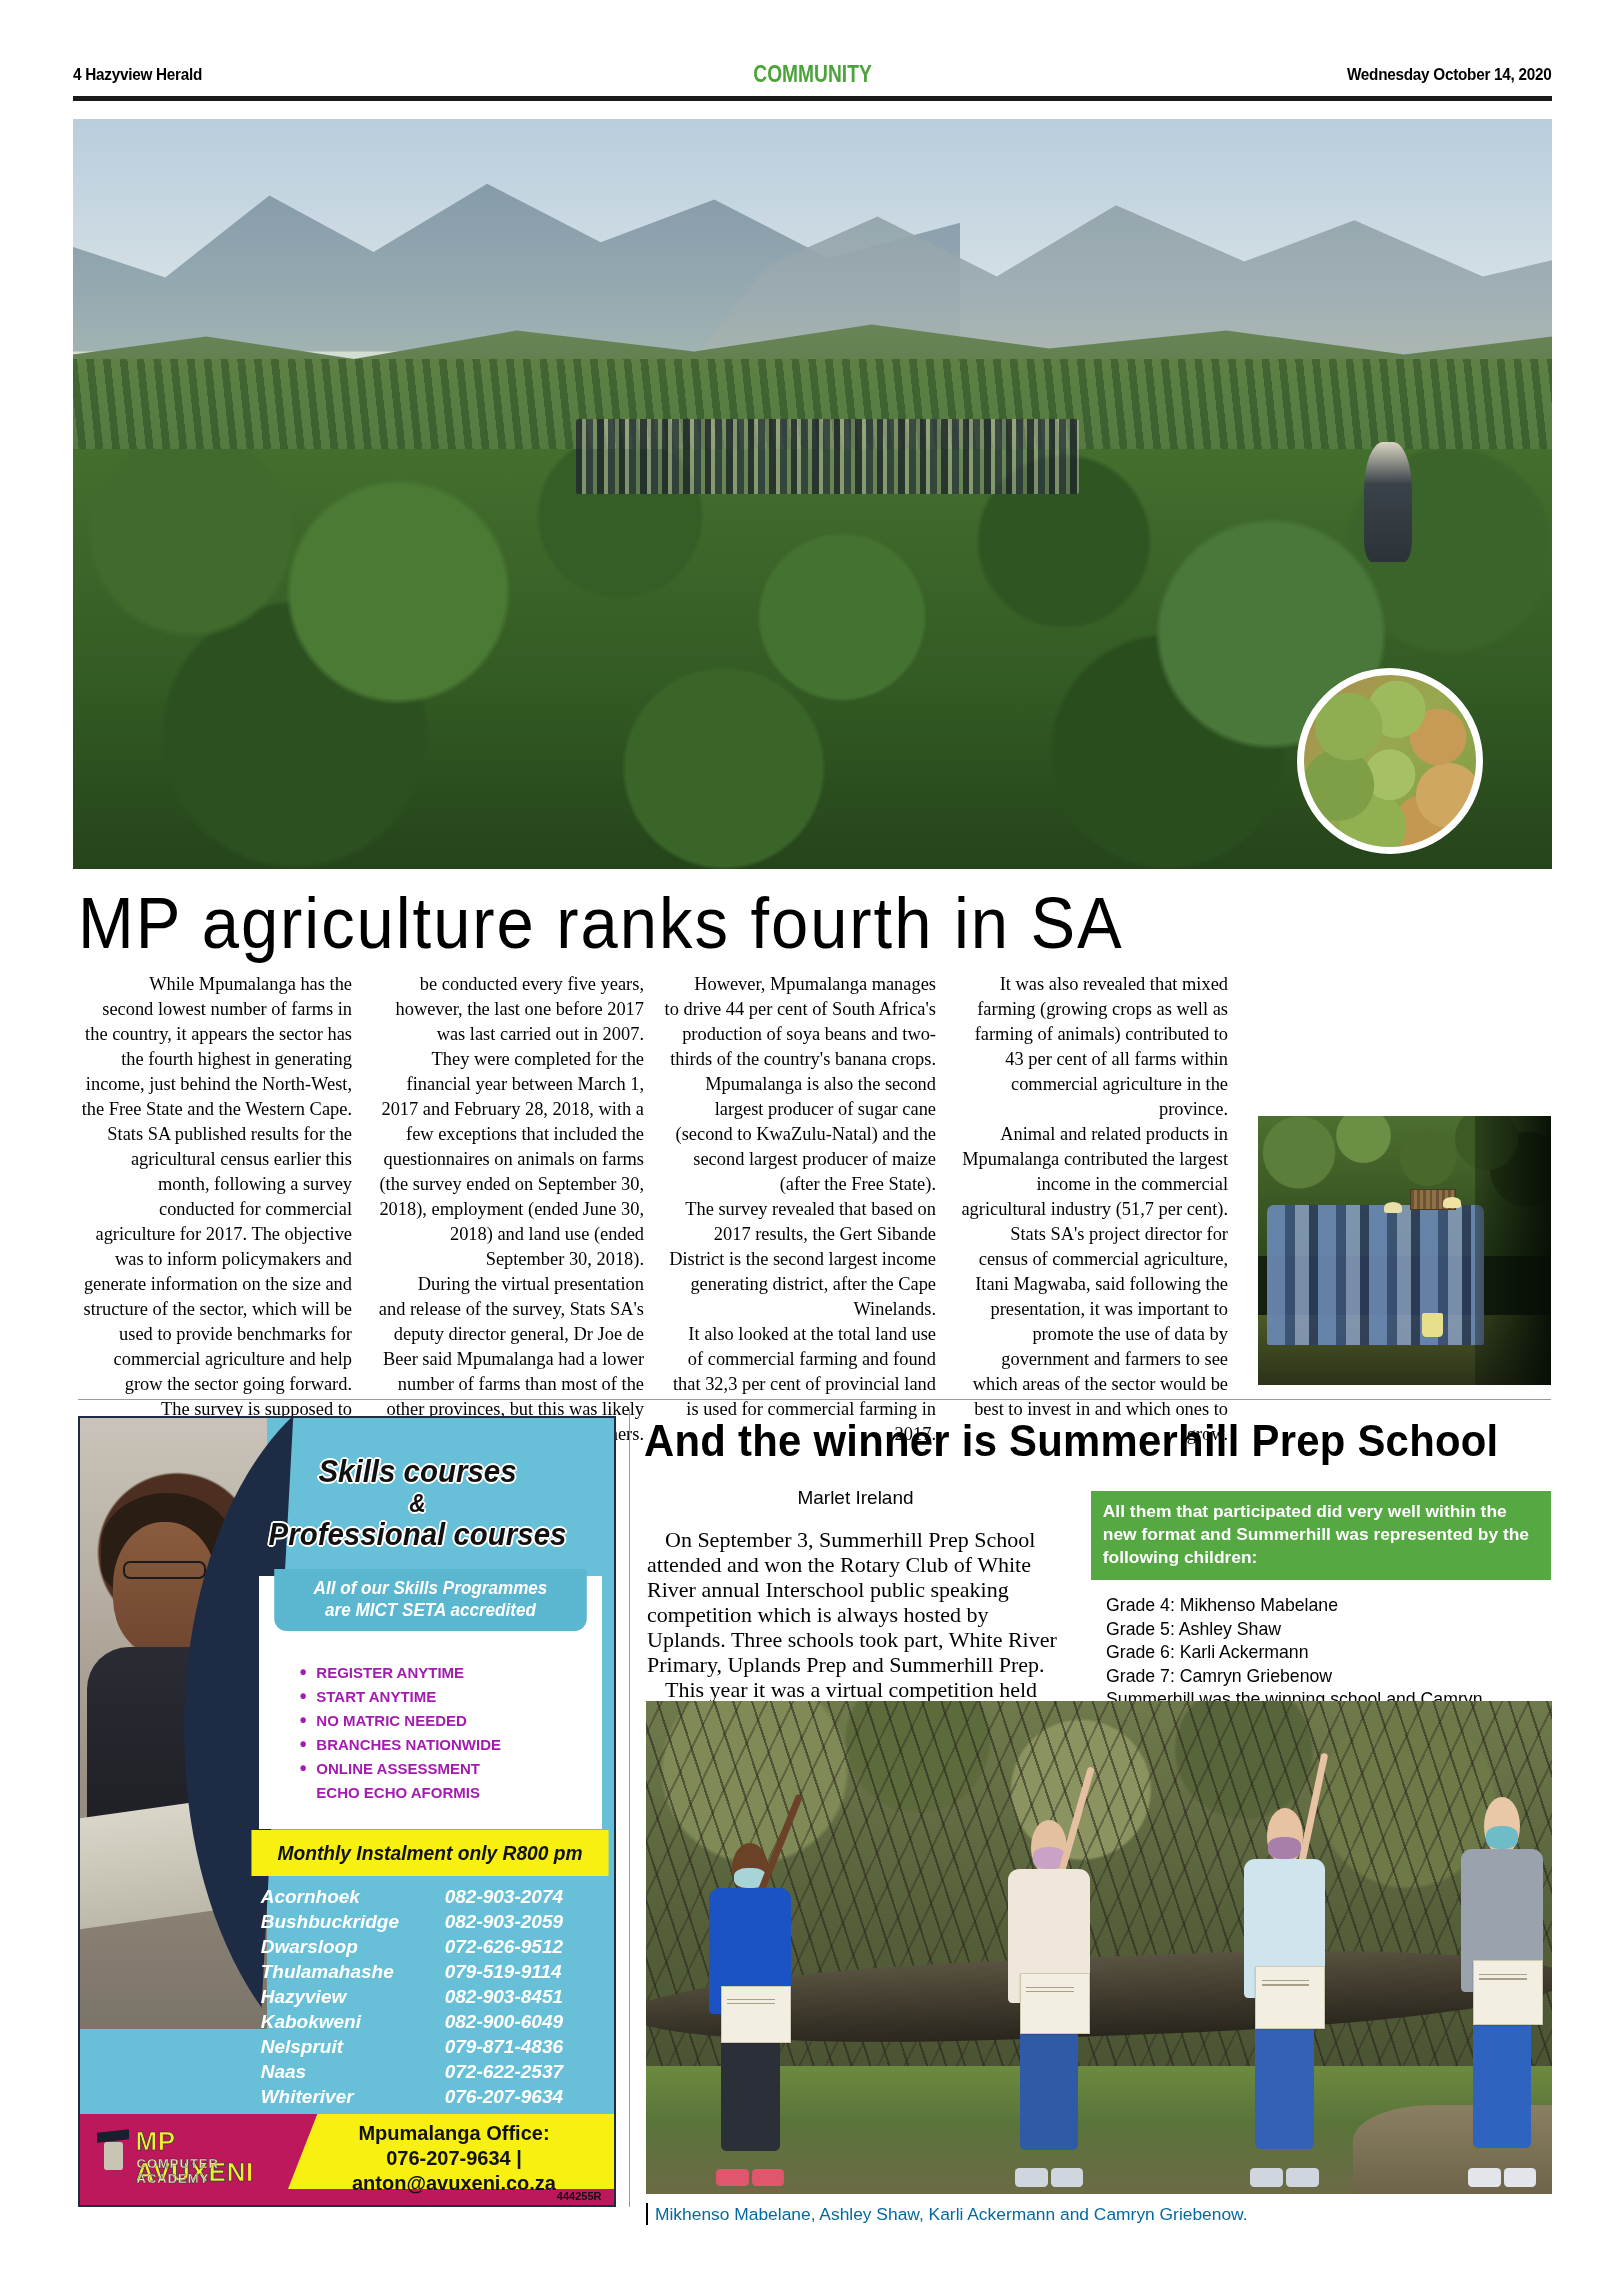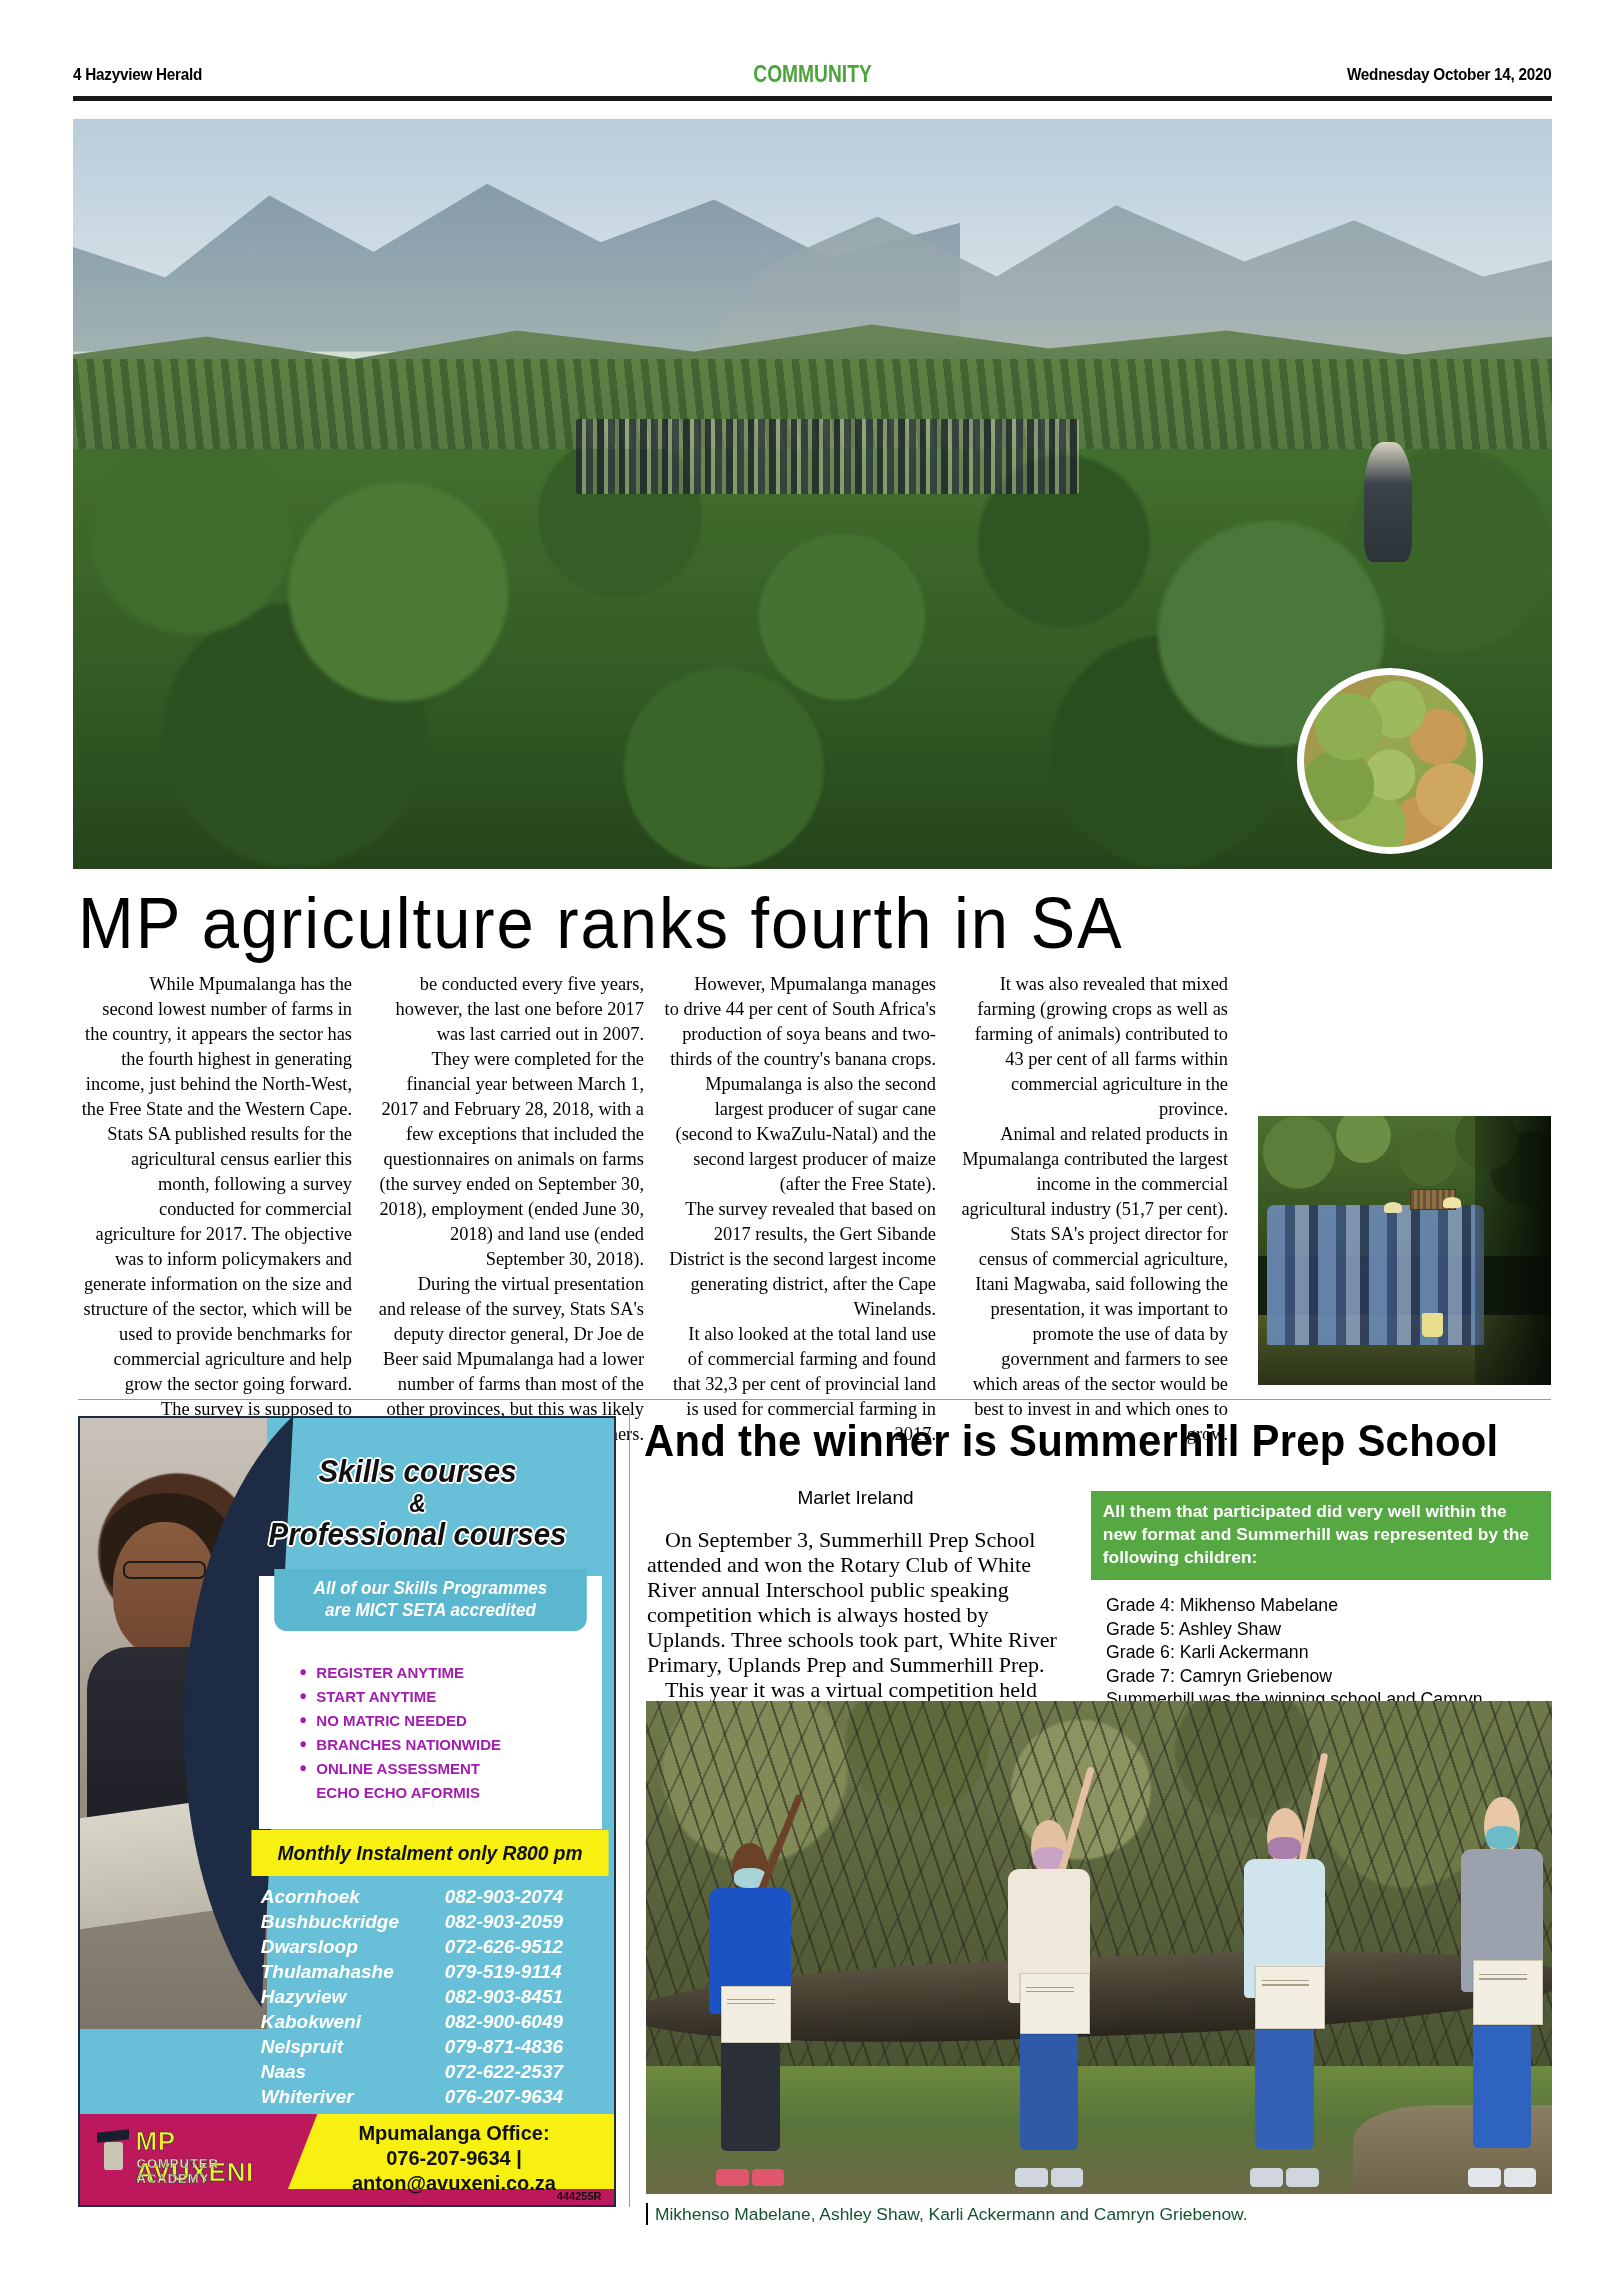--- a/index.html
+++ b/index.html
@@ -392,21 +392,21 @@
     position: absolute; bottom: -4%; width: 40%; height: 6%;
     border-radius: 4.2px;
   }
 
   .kids-caption {
     position: absolute;
     left: 646px; top: 2203px;
     width: 902px;
     font-family: "Liberation Sans", sans-serif;
     font-size: 17.4px;
-    color: #14532d;
+    color: #0369a1;
     padding-left: 7px;
     border-left: 2.8px solid #000;
     line-height: 22px;
   }
 
   
   .ad {
     position: absolute;
     left: 78px; top: 1416px;
     width: 538px; height: 791px;

